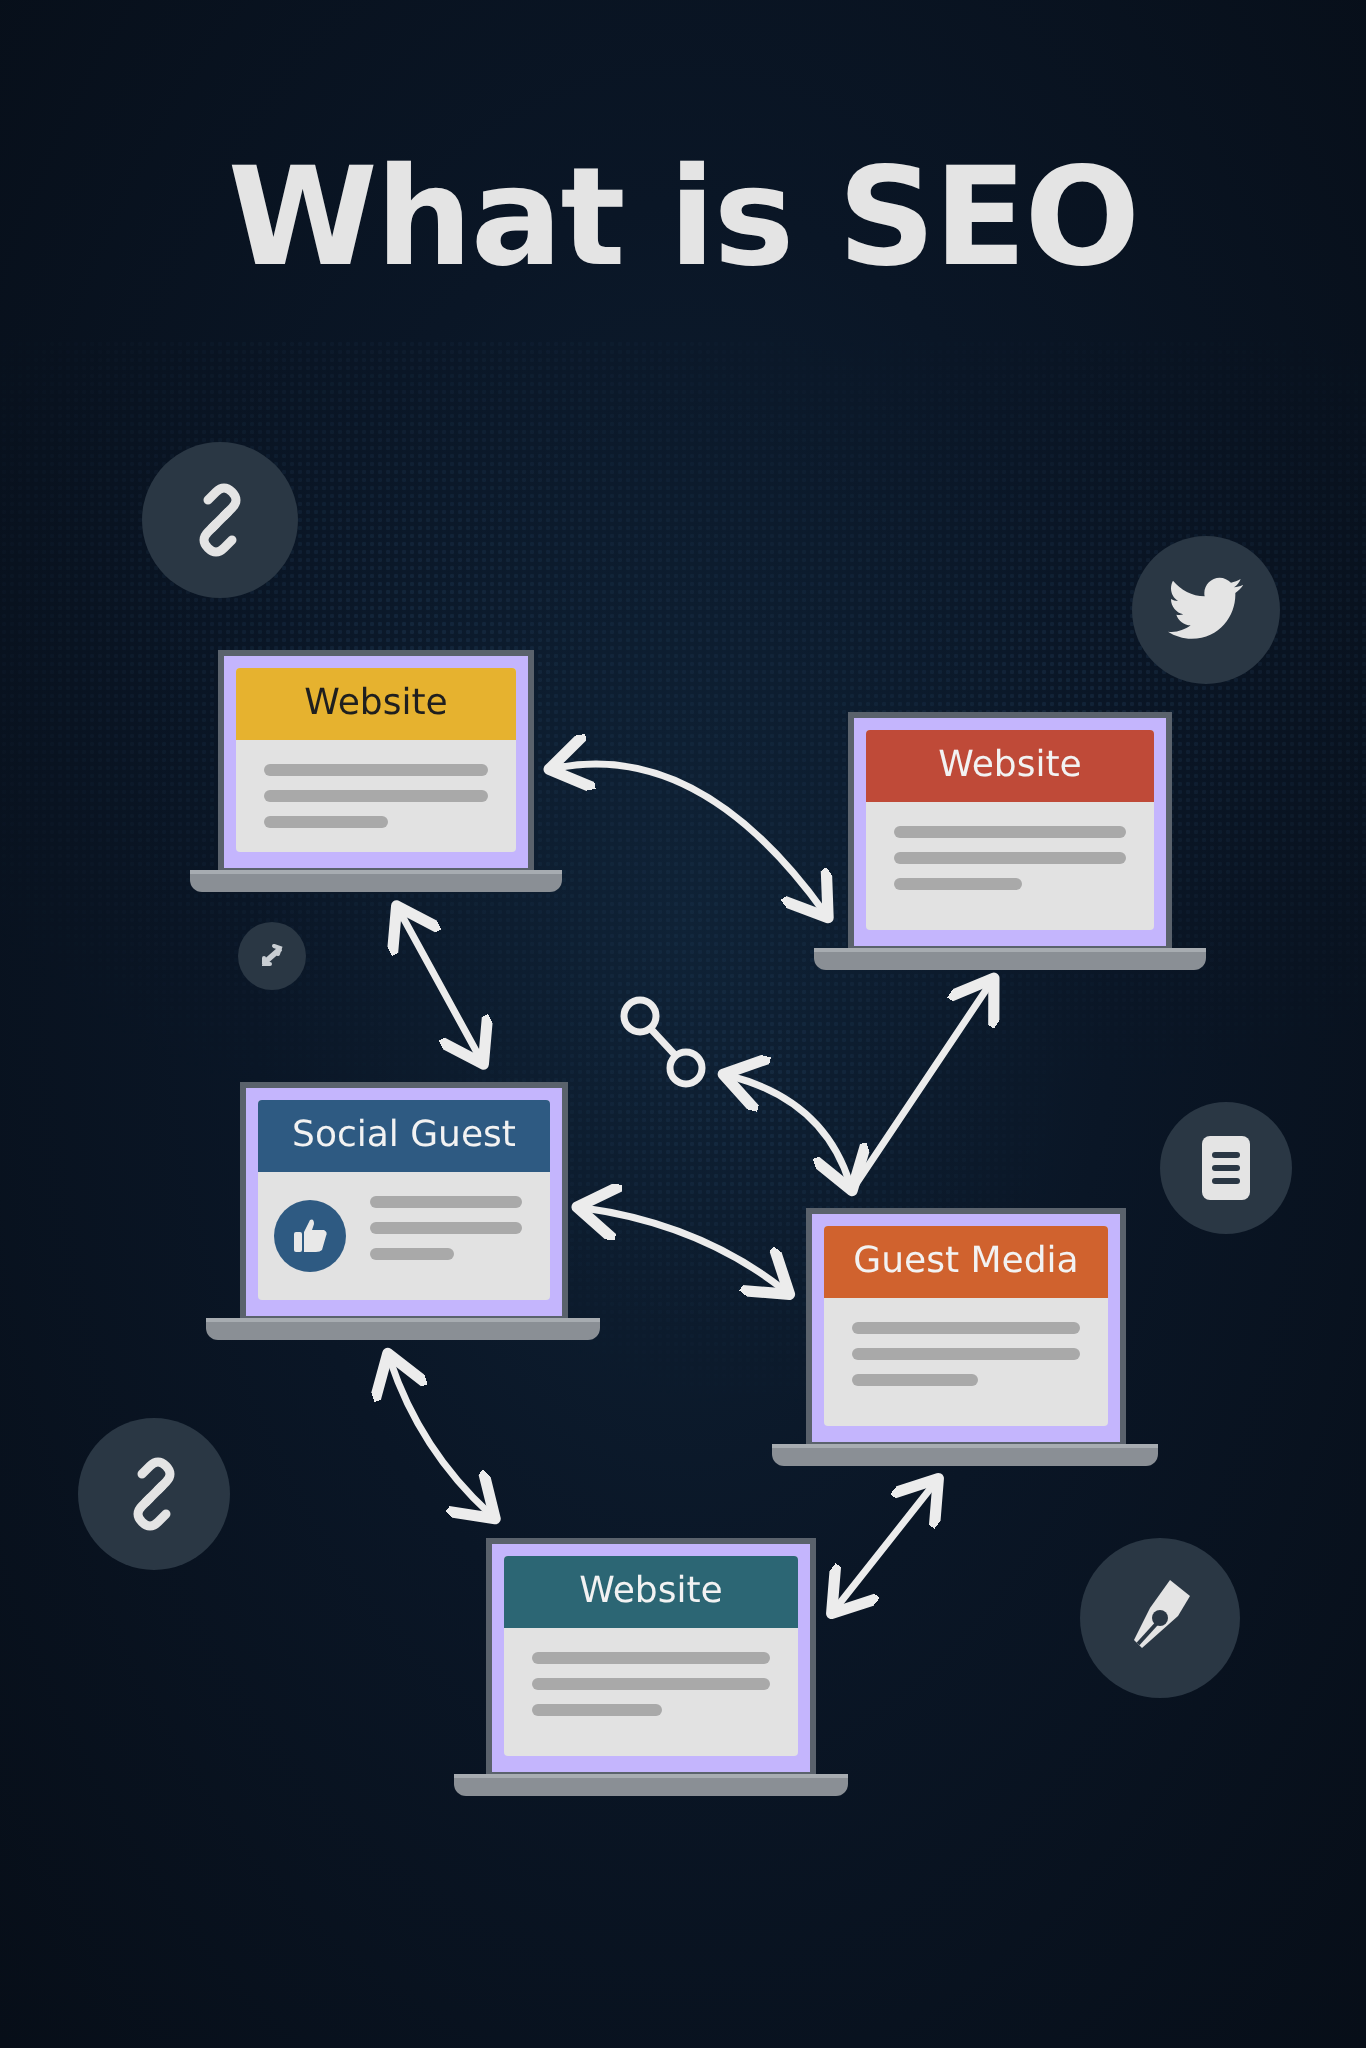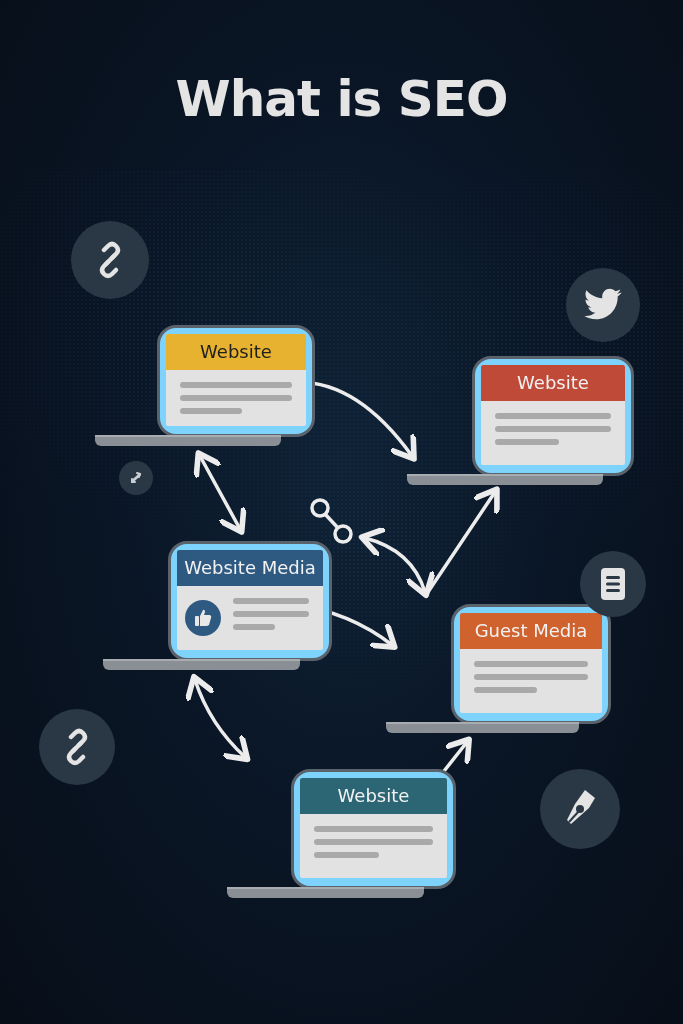--- a/index.html
+++ b/index.html
@@ -10,25 +10,25 @@
   }
   .map {
     position:absolute; left:0; top:170px; width:683px; height:580px; pointer-events:none;
     background-image: radial-gradient(rgba(60,100,140,0.22) 1px, transparent 1.2px);
     background-size: 4px 4px;
     -webkit-mask-image: radial-gradient(ellipse at 30% 25%, #000 0%, transparent 40%), radial-gradient(ellipse at 80% 30%, #000 0%, transparent 35%), radial-gradient(ellipse at 55% 65%, #000 0%, transparent 30%);
     opacity:0.8;
   }
   .title {
     position:absolute; top:70px; left:0; width:683px; text-align:center;
-    color:#e4e4e4; font-weight:bold; font-size:50px; letter-spacing:-1px;
+    color:#e4e4e4; font-weight:bold; font-size:68px; letter-spacing:-1px;
   }
   .laptop { position:absolute; }
   .laptop .screen {
-    position:absolute; background:#7dd3fc; border:3px solid #5a626c; border-radius:19px; box-sizing:border-box;margin-left:48px;
+    position:absolute; background:#c4b5fd; border:3px solid #5a626c; border-radius:0; box-sizing:border-box;
   }
   .laptop .display {
     position:absolute; left:6px; top:6px; right:6px; bottom:8px; background:#e2e2e2; border-radius:2px; overflow:hidden;
   }
   .laptop .header {
     height:36px; line-height:36px; text-align:center; font-size:18px;
   }
   .laptop .lines { position:absolute; left:14px; right:14px; top:48px; }
   .laptop .line { height:6px; background:#a9a9a9; border-radius:3px; margin-bottom:7px; }
   .laptop .line.short { width:55%; }
@@ -95,21 +95,21 @@
           <div class="line short"></div>
         </div>
     </div>
   </div>
   <div class="base" style="left:0;top:118px;width:196px;"></div>
 </div>
 
 <div class="laptop" style="left:103px;top:541px;width:197px;height:130px;">
   <div class="screen" style="left:17px;top:0;width:164px;height:120px;">
     <div class="display">
-      <div class="header" style="background:#2e5a82;color:#f2f2f2;">Website Media</div>
+      <div class="header" style="background:#2e5a82;color:#f2f2f2;">Social Guest</div>
       <div class="icon-circle" style="left:8px;top:50px;width:36px;height:36px;background:#2e5a82;">
         <svg width="20" height="20" viewBox="0 0 20 20">
             <rect x="2" y="8" width="4" height="10" rx="1" fill="#e8e8e8"></rect>
             <path d="M7 8 L10 2 Q12 1 12 4 L11 7 L17 7 Q19 8 18 10 L16 17 Q15 18 13 18 L7 18 Z" fill="#e8e8e8"></path>
           </svg>
       </div>
       <div class="lines" style="left:56px;">
           <div class="line"></div>
           <div class="line"></div>
           <div class="line short"></div>

